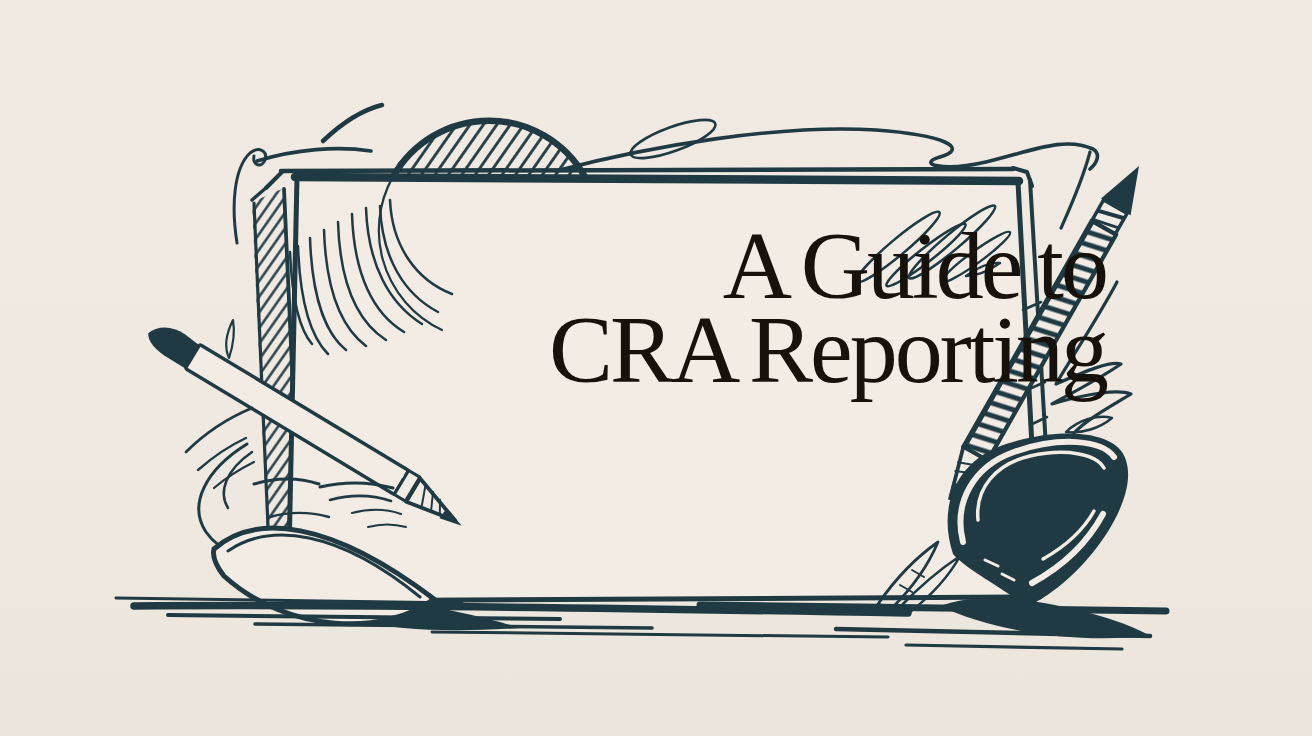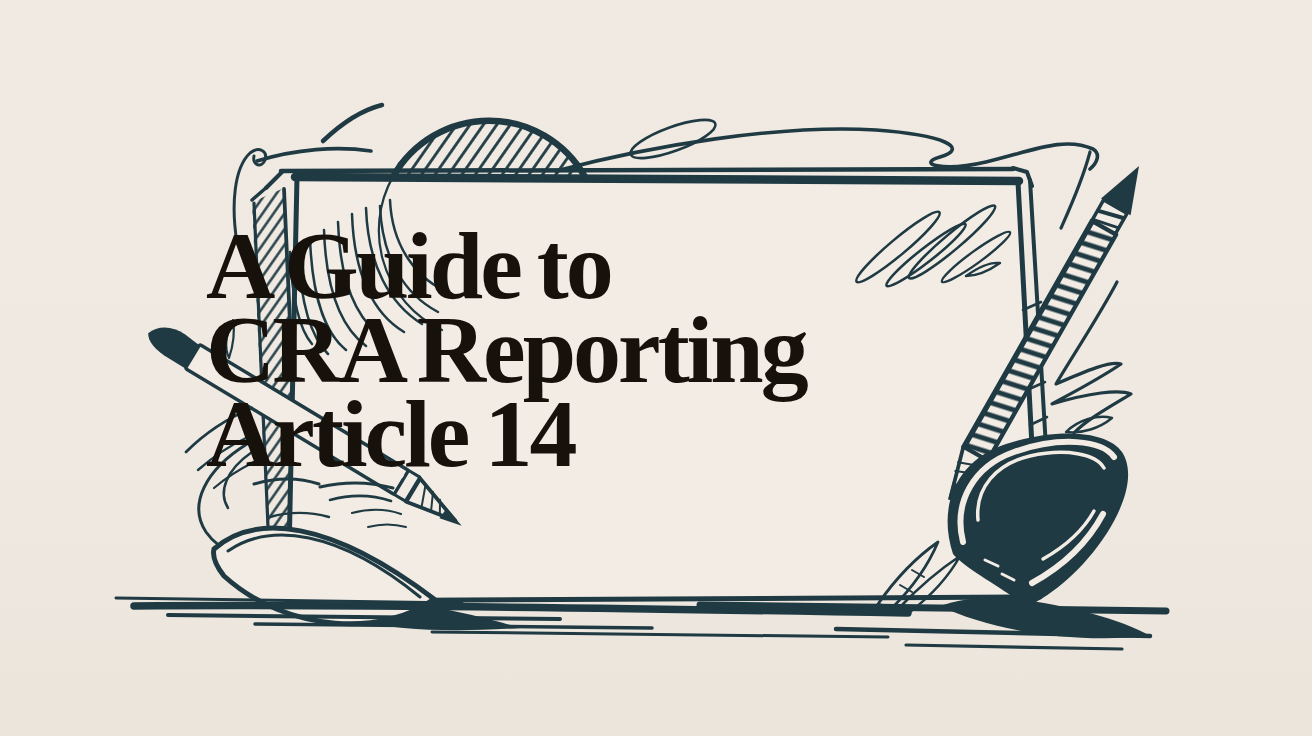--- a/index.html
+++ b/index.html
@@ -14,23 +14,23 @@
   .stage{position:relative;width:1312px;height:736px;background:linear-gradient(180deg,#F0EAE3 0%,#EFE9E1 60%,#ECE5DC 100%);}
   .stage svg{position:absolute;inset:0;display:block;}
   
   .st{stroke:var(--ink);fill:none;stroke-linecap:round;stroke-linejoin:round;}
   .fi{fill:var(--ink);stroke:none;}
   .pf{fill:var(--paper);}
   .ps{stroke:var(--paper);fill:none;stroke-linecap:round;stroke-linejoin:round;}
   .pat{stroke:var(--ink);}
   .title-block{
     position:absolute;left:50%;top:224px;transform:translateX(-50%);
-    width:900px;text-align:left;
+    width:900px;text-align:right;
     font-family:"Liberation Serif","DejaVu Serif",serif;
-    font-weight:700;font-size:96px;line-height:84px;
+    font-weight:400;font-size:96px;line-height:84px;
     letter-spacing:-3px;word-spacing:-4px;
     color:var(--title-text);white-space:nowrap;
   }
   .title-line{height:84px;}
 </style>
 </head>
 <body>
 
 <div class="stage">
 
@@ -178,16 +178,15 @@
       <path class="ps" stroke-width="3.5" d="M 978 520 C 975 488, 996 464, 1030 456 C 1066 448, 1096 454, 1104 468"></path>
       <path class="ps" stroke-width="6" d="M 1032 583 C 1063 566, 1088 542, 1103 514"></path>
       <path class="ps" stroke-width="3.5" d="M 1043 559 C 1066 546, 1084 529, 1094 511"></path>
       <path class="ps" stroke-width="3" d="M 985 560 L 998 566 M 1002 574 L 1014 580"></path>
     </g>
   </svg>
 
   <div class="title-block">
     <div class="title-line">A Guide to</div>
     <div class="title-line">CRA Reporting</div>
-    <div class="title-line">Article 14</div>
   </div>
 
 </div>
 
 </body></html>

